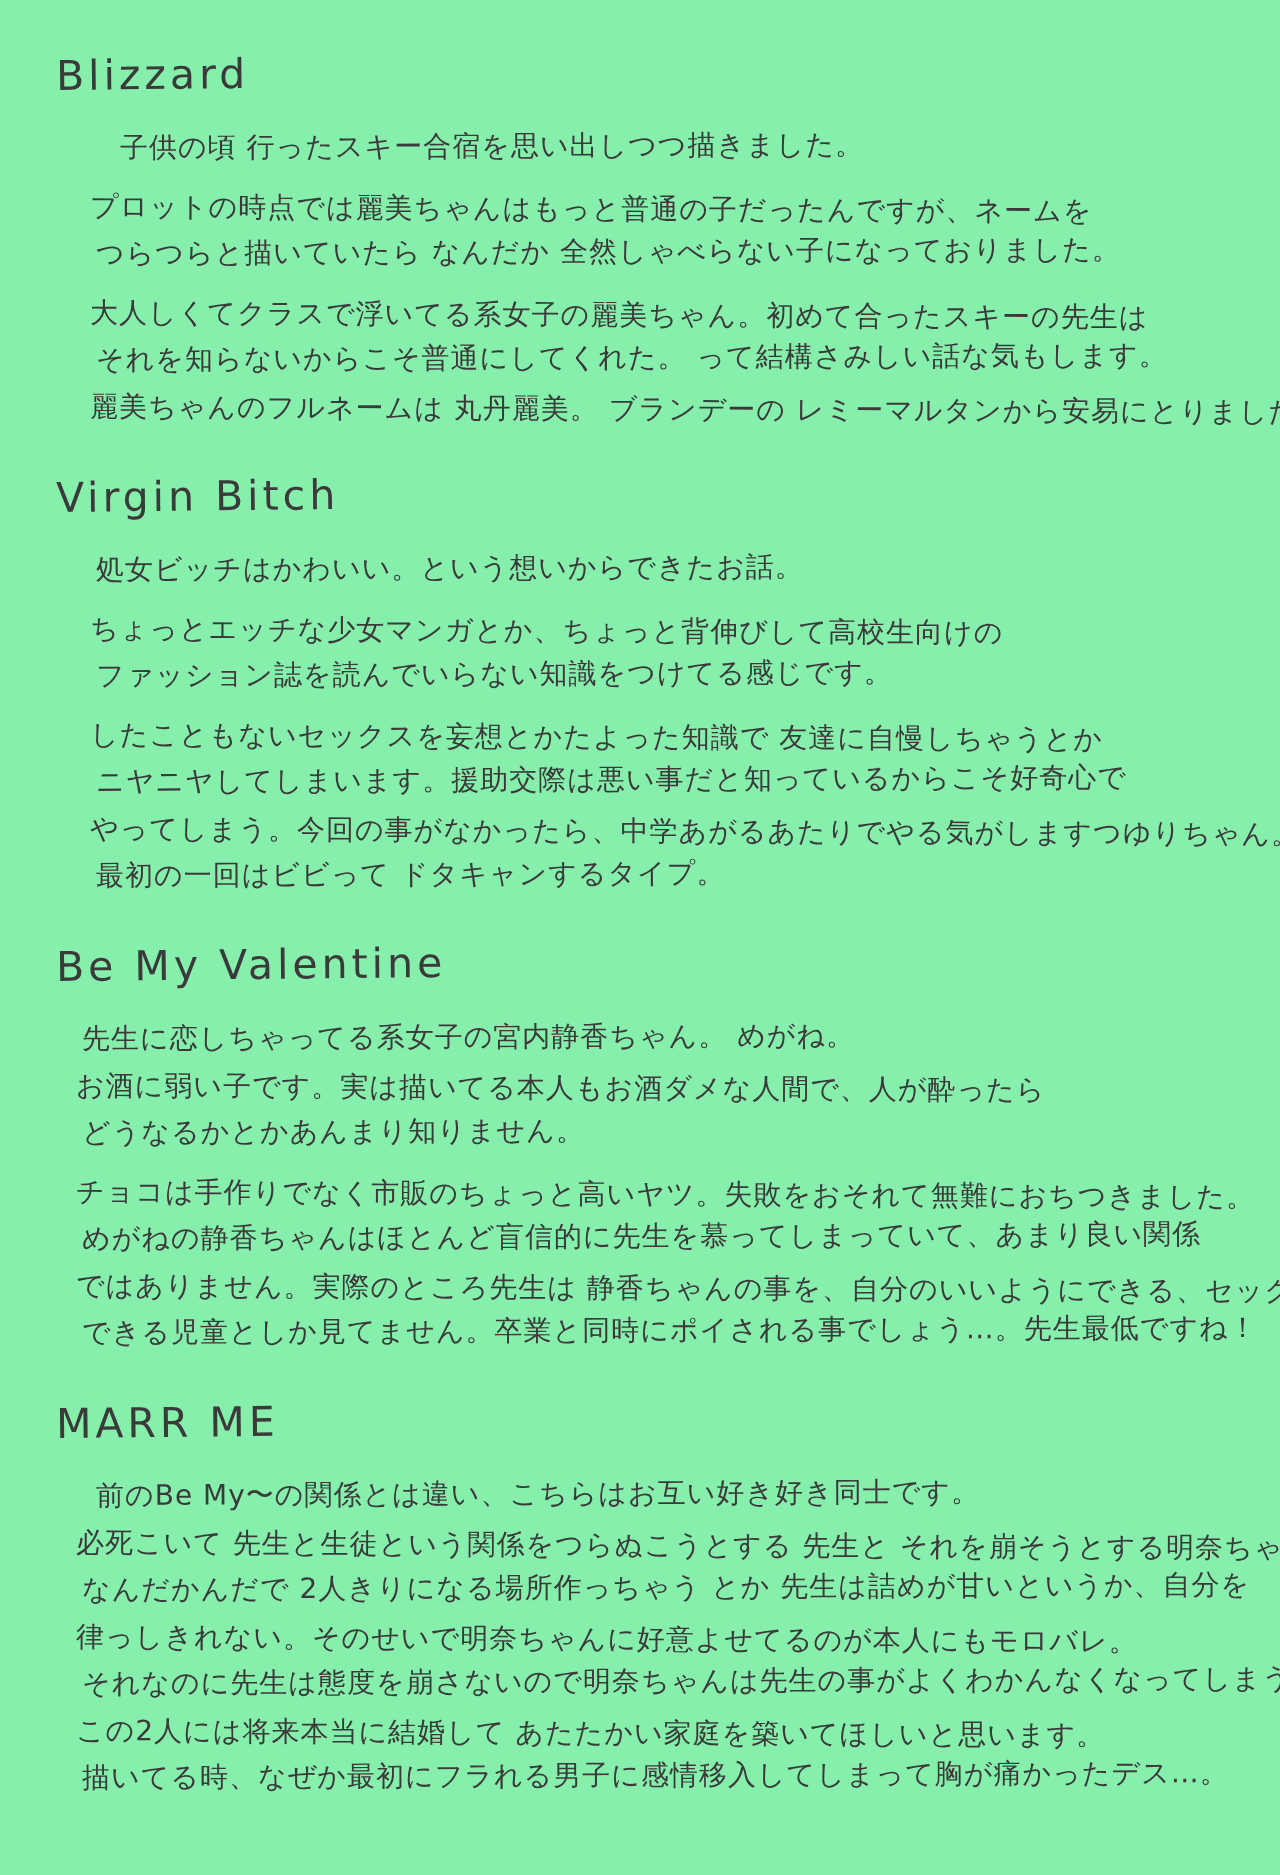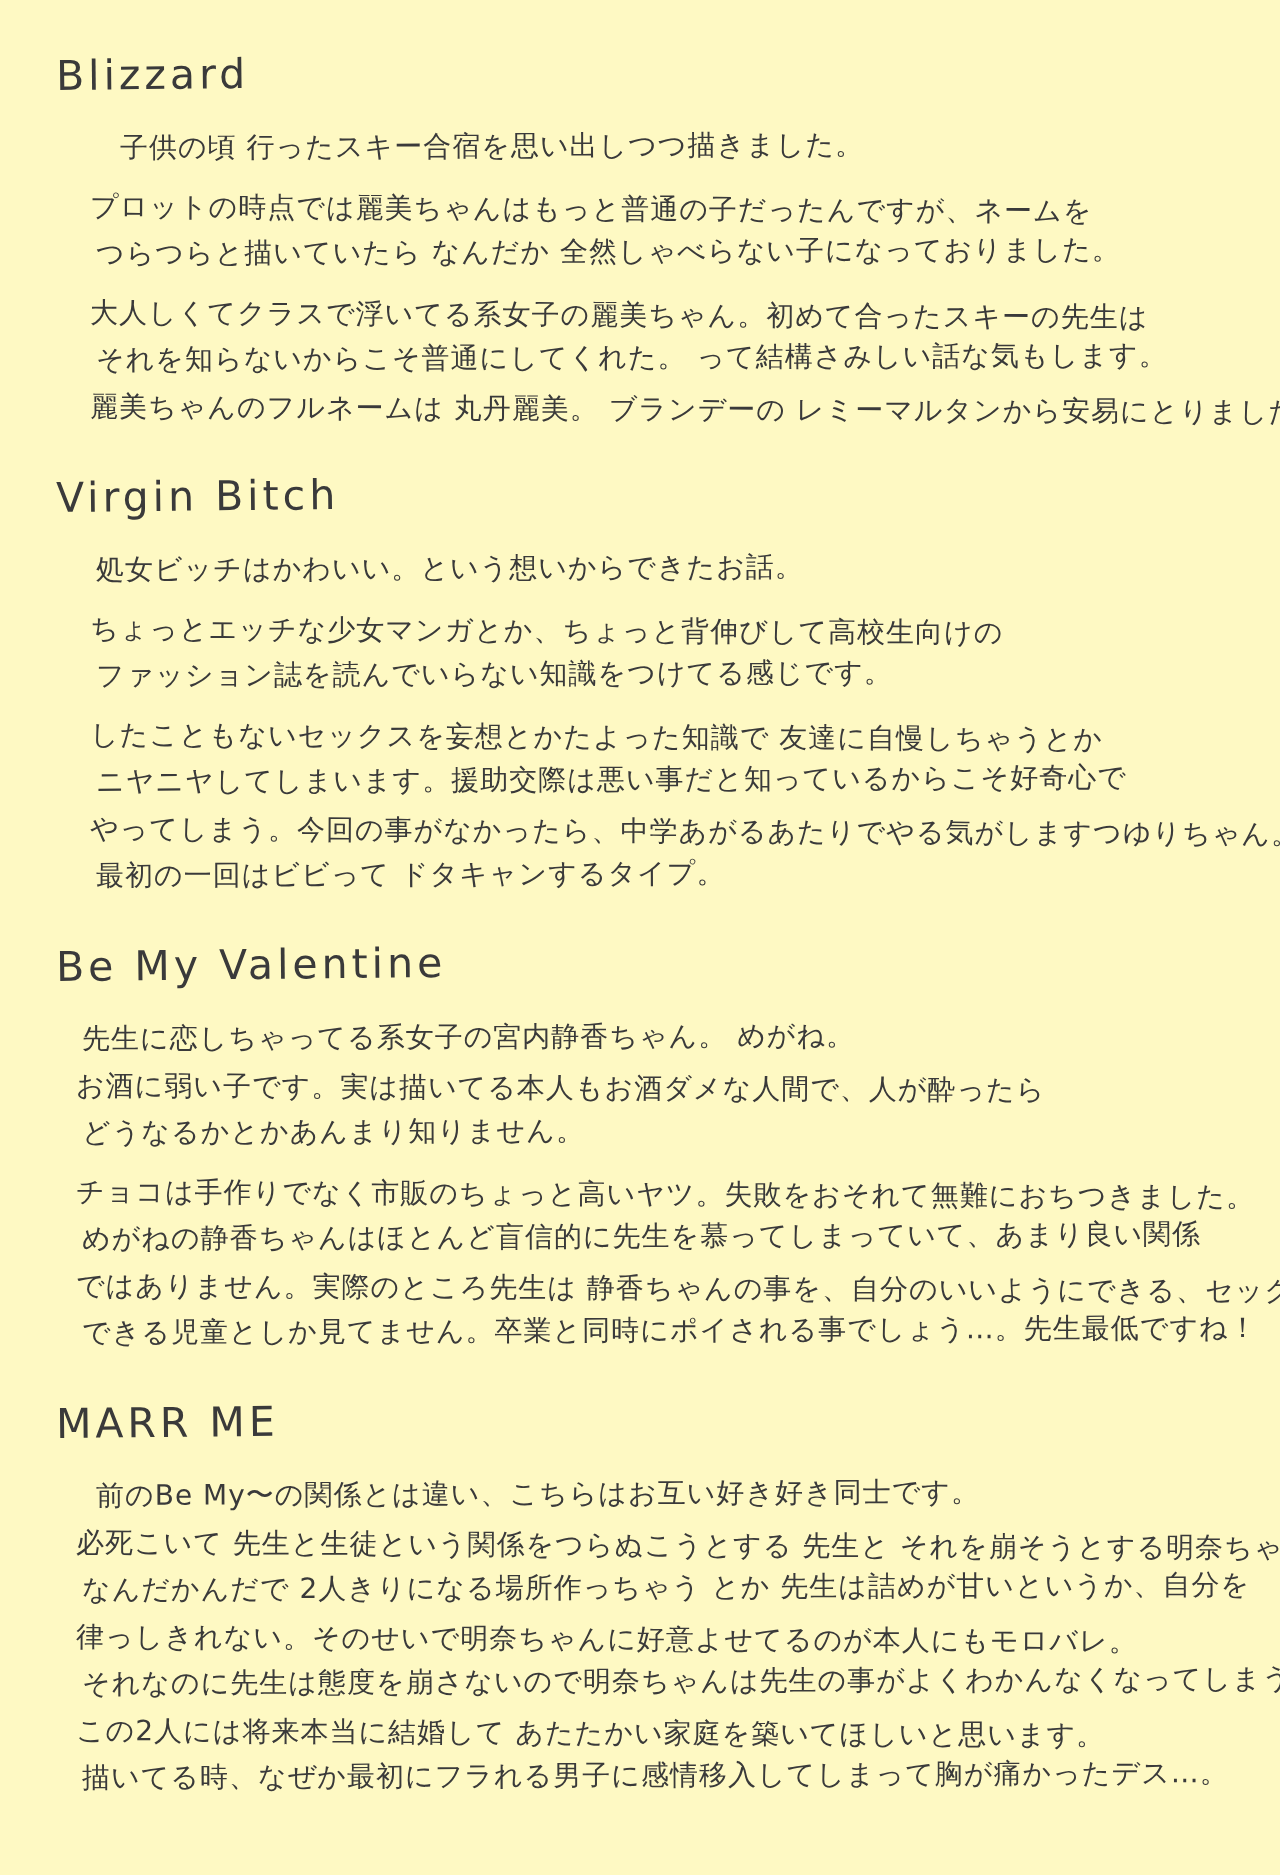--- a/index.html
+++ b/index.html
@@ -5,21 +5,21 @@
   html, body {
     margin: 0;
     padding: 0;
     background: #f4f4f2;
   }
   .page {
     position: relative;
     width: 1280px;
     height: 1875px;
     margin: 0 auto;
-    background: #fef9c3;
+    background: #86efac;
     color: #3a3a3a;
     font-family: "DejaVu Sans", sans-serif;
     overflow: hidden;
     box-sizing: border-box;
     padding-top: 52px;
   }
   .block { margin-bottom: 44px; }
   .heading {
     font-size: 41px;
     font-weight: 400;

